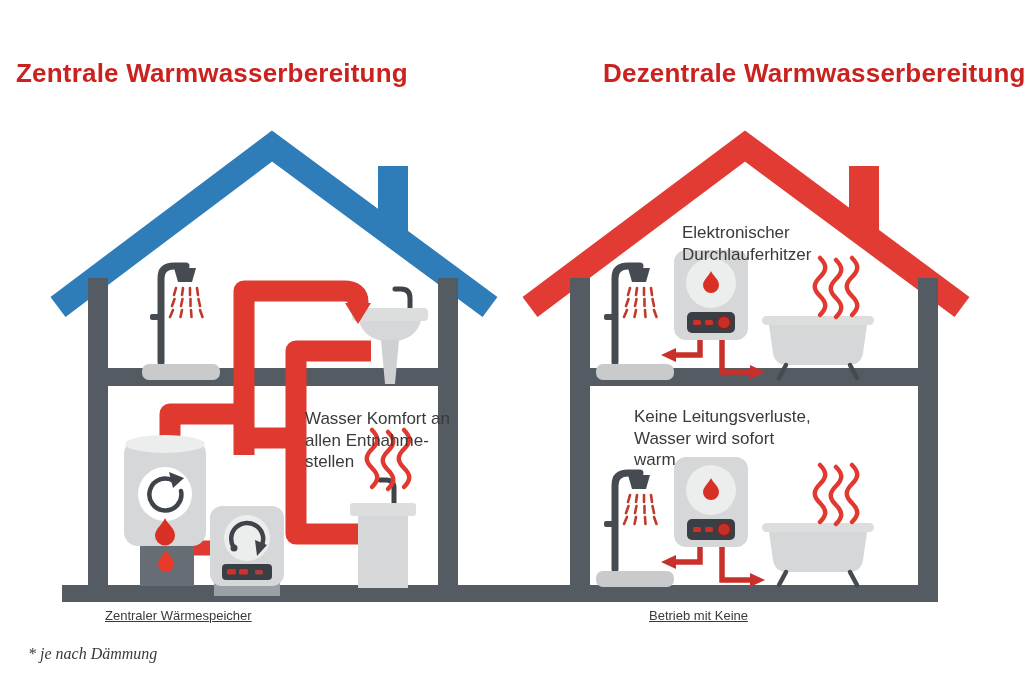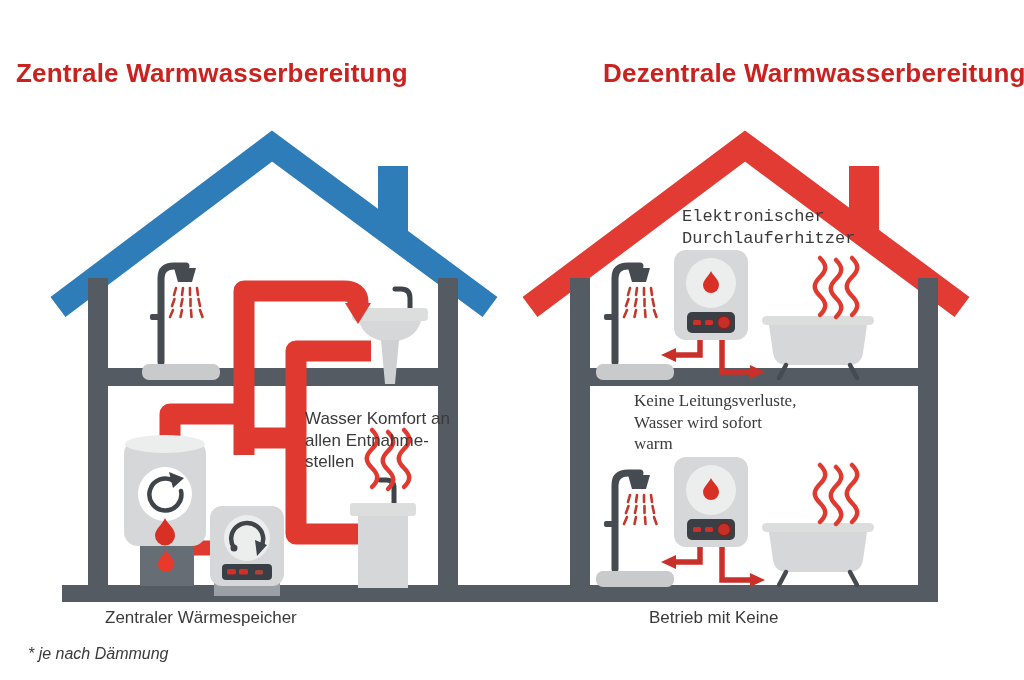--- a/index.html
+++ b/index.html
@@ -12,21 +12,21 @@
     --text-dark:#3a3a3a;
   }
   html,body{margin:0;padding:0;background:#fff;}
   .canvas{
     position:relative;width:1024px;height:680px;background:#ffffff;overflow:hidden;
     font-family:"Liberation Sans","DejaVu Sans",sans-serif;
   }
   .canvas svg{position:absolute;left:0;top:0;}
   .title{position:absolute;font-weight:700;font-size:26px;color:var(--accent-red);letter-spacing:.2px;white-space:nowrap;}
   .note{position:absolute;font-size:17px;line-height:1.27;color:var(--text-dark);white-space:pre-line;}
-  .caption{position:absolute;font-size:17px;color:var(--text-dark);white-space:nowrap;}
+  .caption{position:absolute;font-size:13px;color:var(--text-dark);white-space:nowrap;text-decoration:underline;}
   .footnote{position:absolute;font-style:italic;font-size:16px;color:var(--text-dark);white-space:nowrap;}
 
   
   .roof-blue{stroke:var(--roof-blue);fill:none;stroke-width:25;}
   .roof-red{stroke:var(--roof-red);fill:none;stroke-width:25;}
   .fill-blue{fill:var(--roof-blue);}
   .fill-red{fill:var(--roof-red);}
   .wall{fill:var(--wall-gray);}
   .pipe{stroke:var(--pipe-red);fill:none;stroke-width:21;stroke-linejoin:round;}
   .pipe-stub{stroke:var(--pipe-red);fill:none;stroke-width:15;}
@@ -202,23 +202,23 @@
       </g>
     </g>
   </svg>
 
   <div class="title" style="left:16px;top:58px;">Zentrale Warmwasserbereitung</div>
   <div class="title" style="left:603px;top:58px;">Dezentrale Warmwasserbereitung</div>
 
   <div class="note" style="left:305px;top:408px;">Wasser Komfort an
 allen Entnahme-
 stellen</div>
-  <div class="note" style="left:682px;top:206px;font-family:Liberation Mono, monospace;">Elektronischer
+  <div class="note" style="left:682px;top:222px;">Elektronischer
 Durchlauferhitzer</div>
-  <div class="note" style="left:634px;top:390px;font-family:Liberation Serif, serif;">Keine Leitungsverluste,
+  <div class="note" style="left:634px;top:406px;">Keine Leitungsverluste,
 Wasser wird sofort
 warm</div>
 
   <div class="caption" style="left:105px;top:608px;">Zentraler Wärmespeicher</div>
   <div class="caption" style="left:649px;top:608px;">Betrieb mit Keine</div>
 
-  <div class="footnote" style="left:28px;top:645px;">* je nach Dämmung</div>
+  <div class="footnote" style="left:28px;top:645px;font-family:Liberation Serif, serif;">* je nach Dämmung</div>
 </div>
 
 </body></html>

